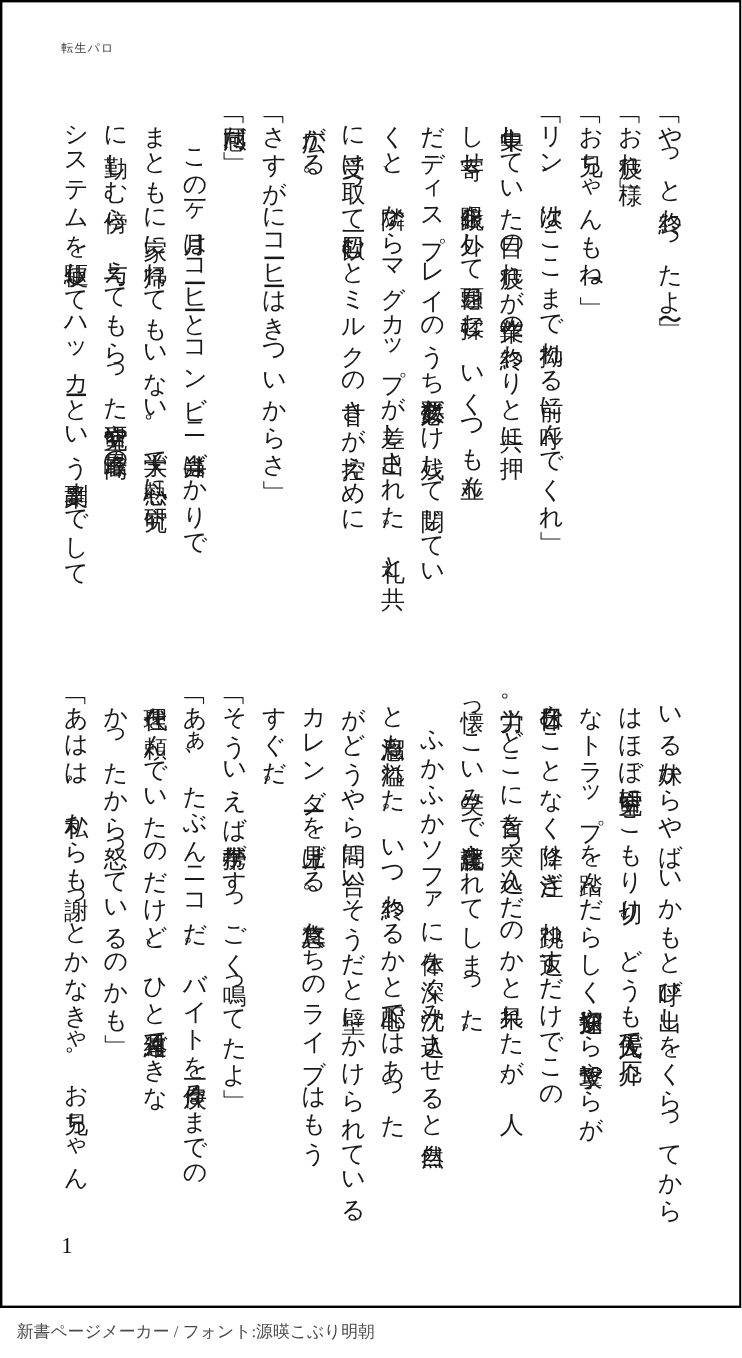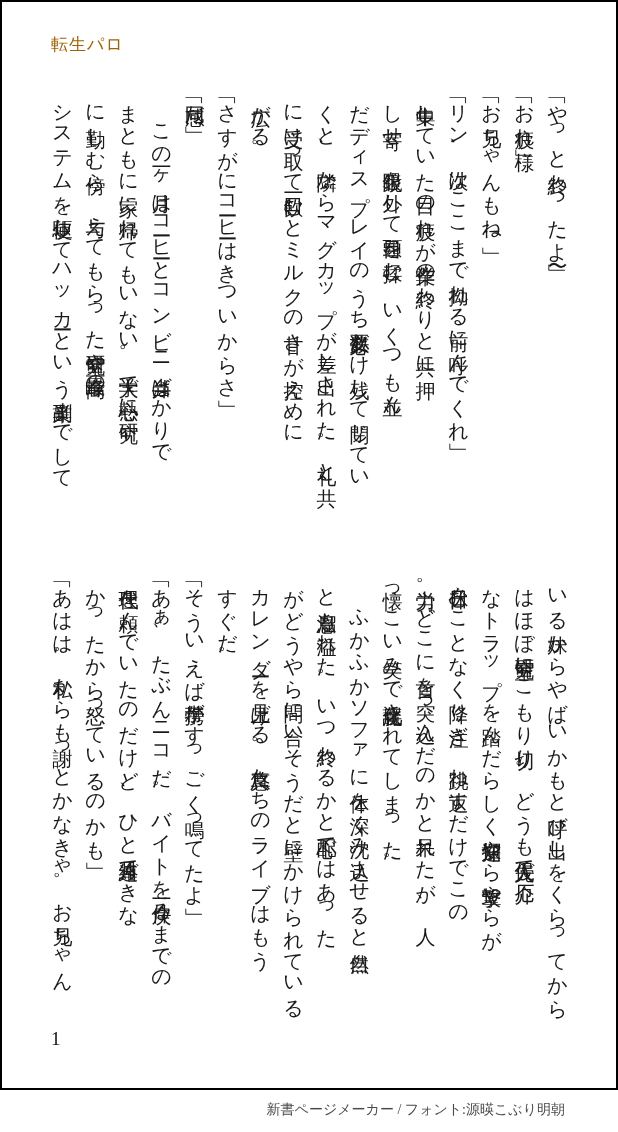--- a/index.html
+++ b/index.html
@@ -22,22 +22,22 @@
     width: 618px;
     height: 1090px;
     box-sizing: border-box;
     border: 2px solid #000000;
     background: #ffffff;
   }
   .header {
     position: absolute;
     left: 49px;
     top: 31px;
-    font-size: 17px;
-    color: #a16207;
+    font-size: 10px;
+    color: #404040;
     letter-spacing: 1px;
     white-space: nowrap;
   }
   .vblock {
     position: absolute;
     right: 42px;
     height: 445px;
     writing-mode: vertical-rl;
     text-orientation: mixed;
     font-size: 20px;
@@ -55,24 +55,25 @@
     left: 49px;
     top: 1026px;
     font-size: 19px;
     color: #111111;
   }
   .footer {
     position: absolute;
     left: 0;
     top: 1101px;
     width: 565px;
-    text-align: right;
+    text-align: left;
     font-size: 14px;
     color: #4a4a4a;
     white-space: nowrap;
+    padding-left: 14px;
   }
 </style>
 </head>
 <body>
 
 <div class="canvas">
 
   <div class="page">
 
     <div class="header">転生パロ</div>

